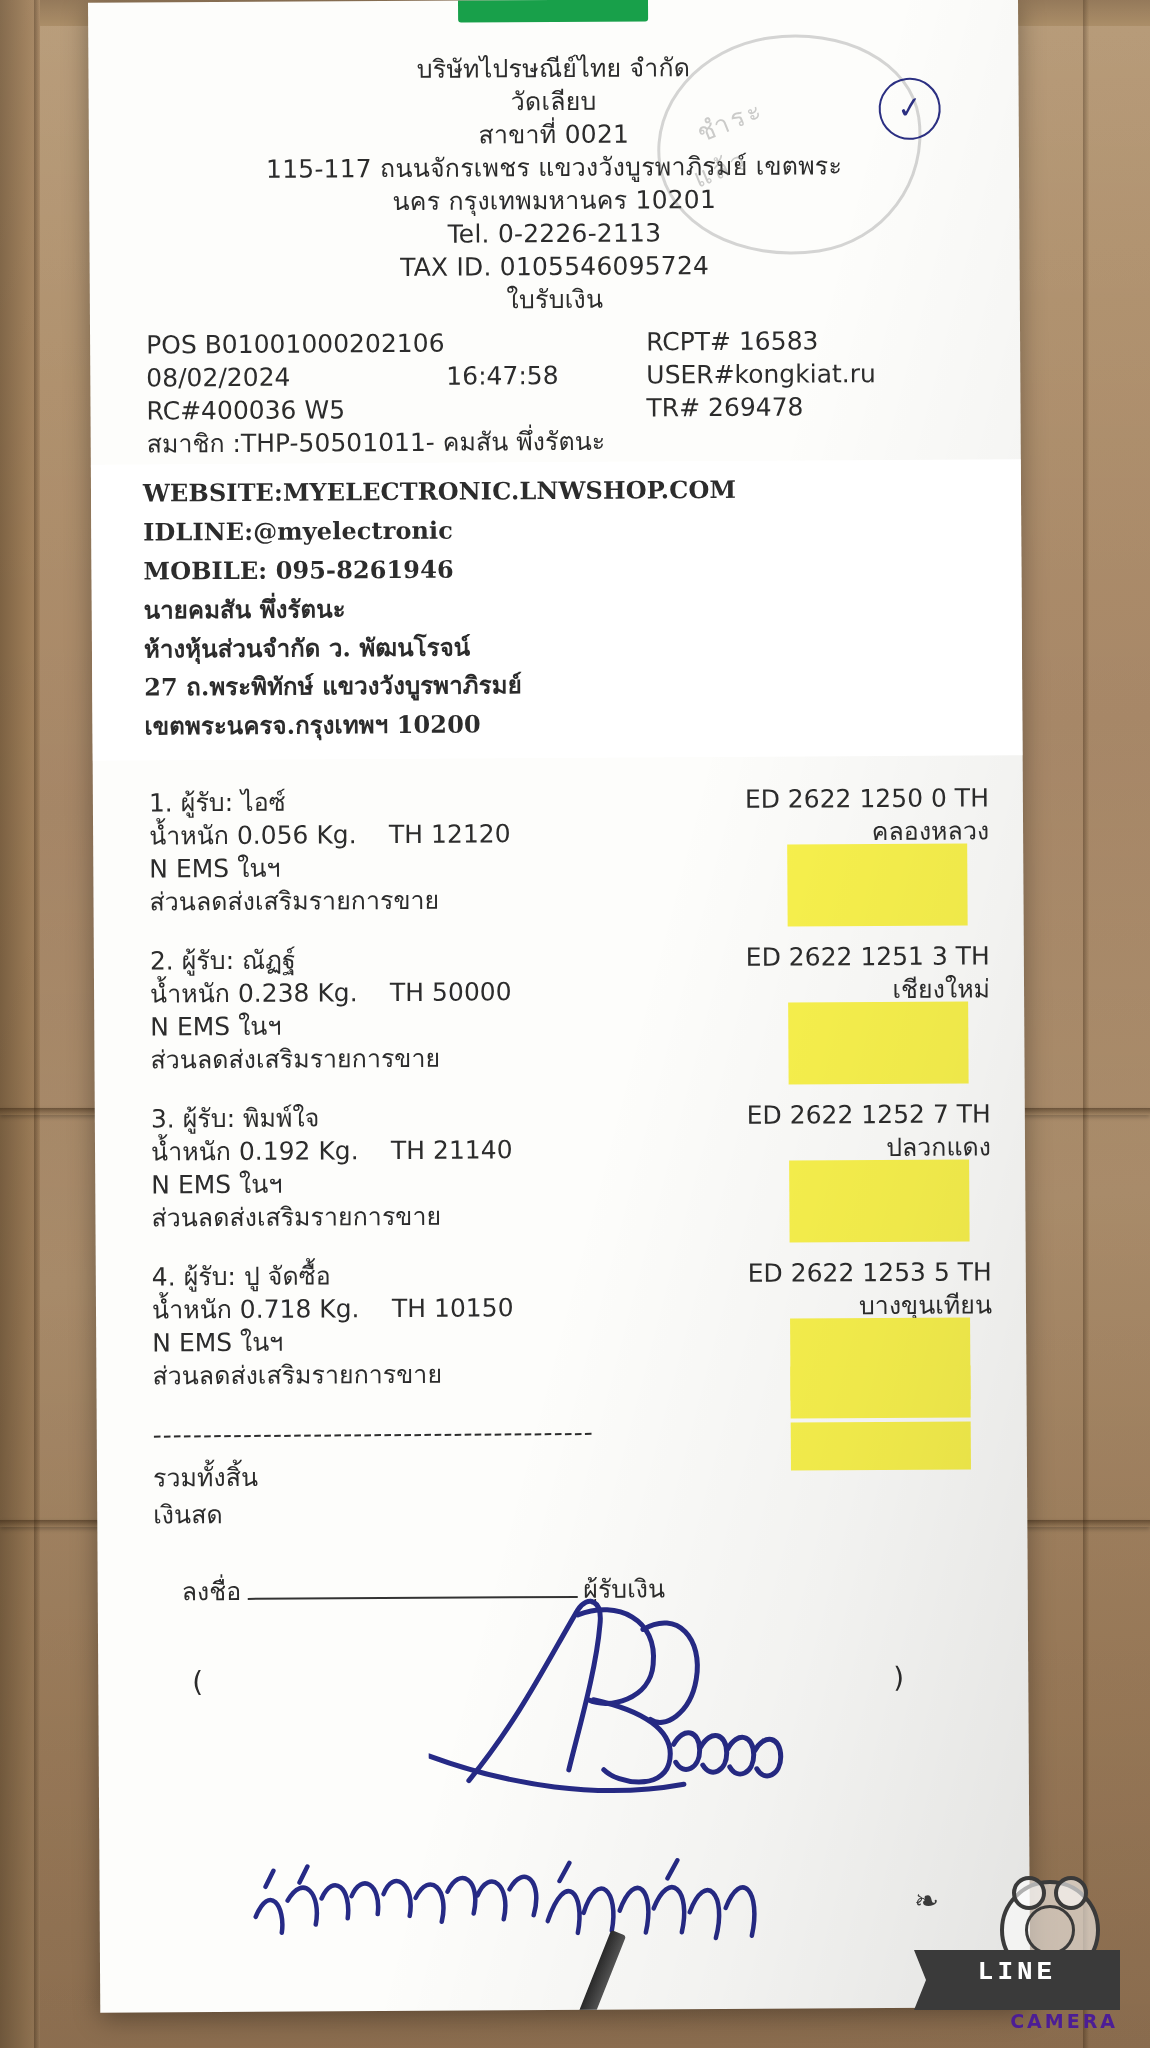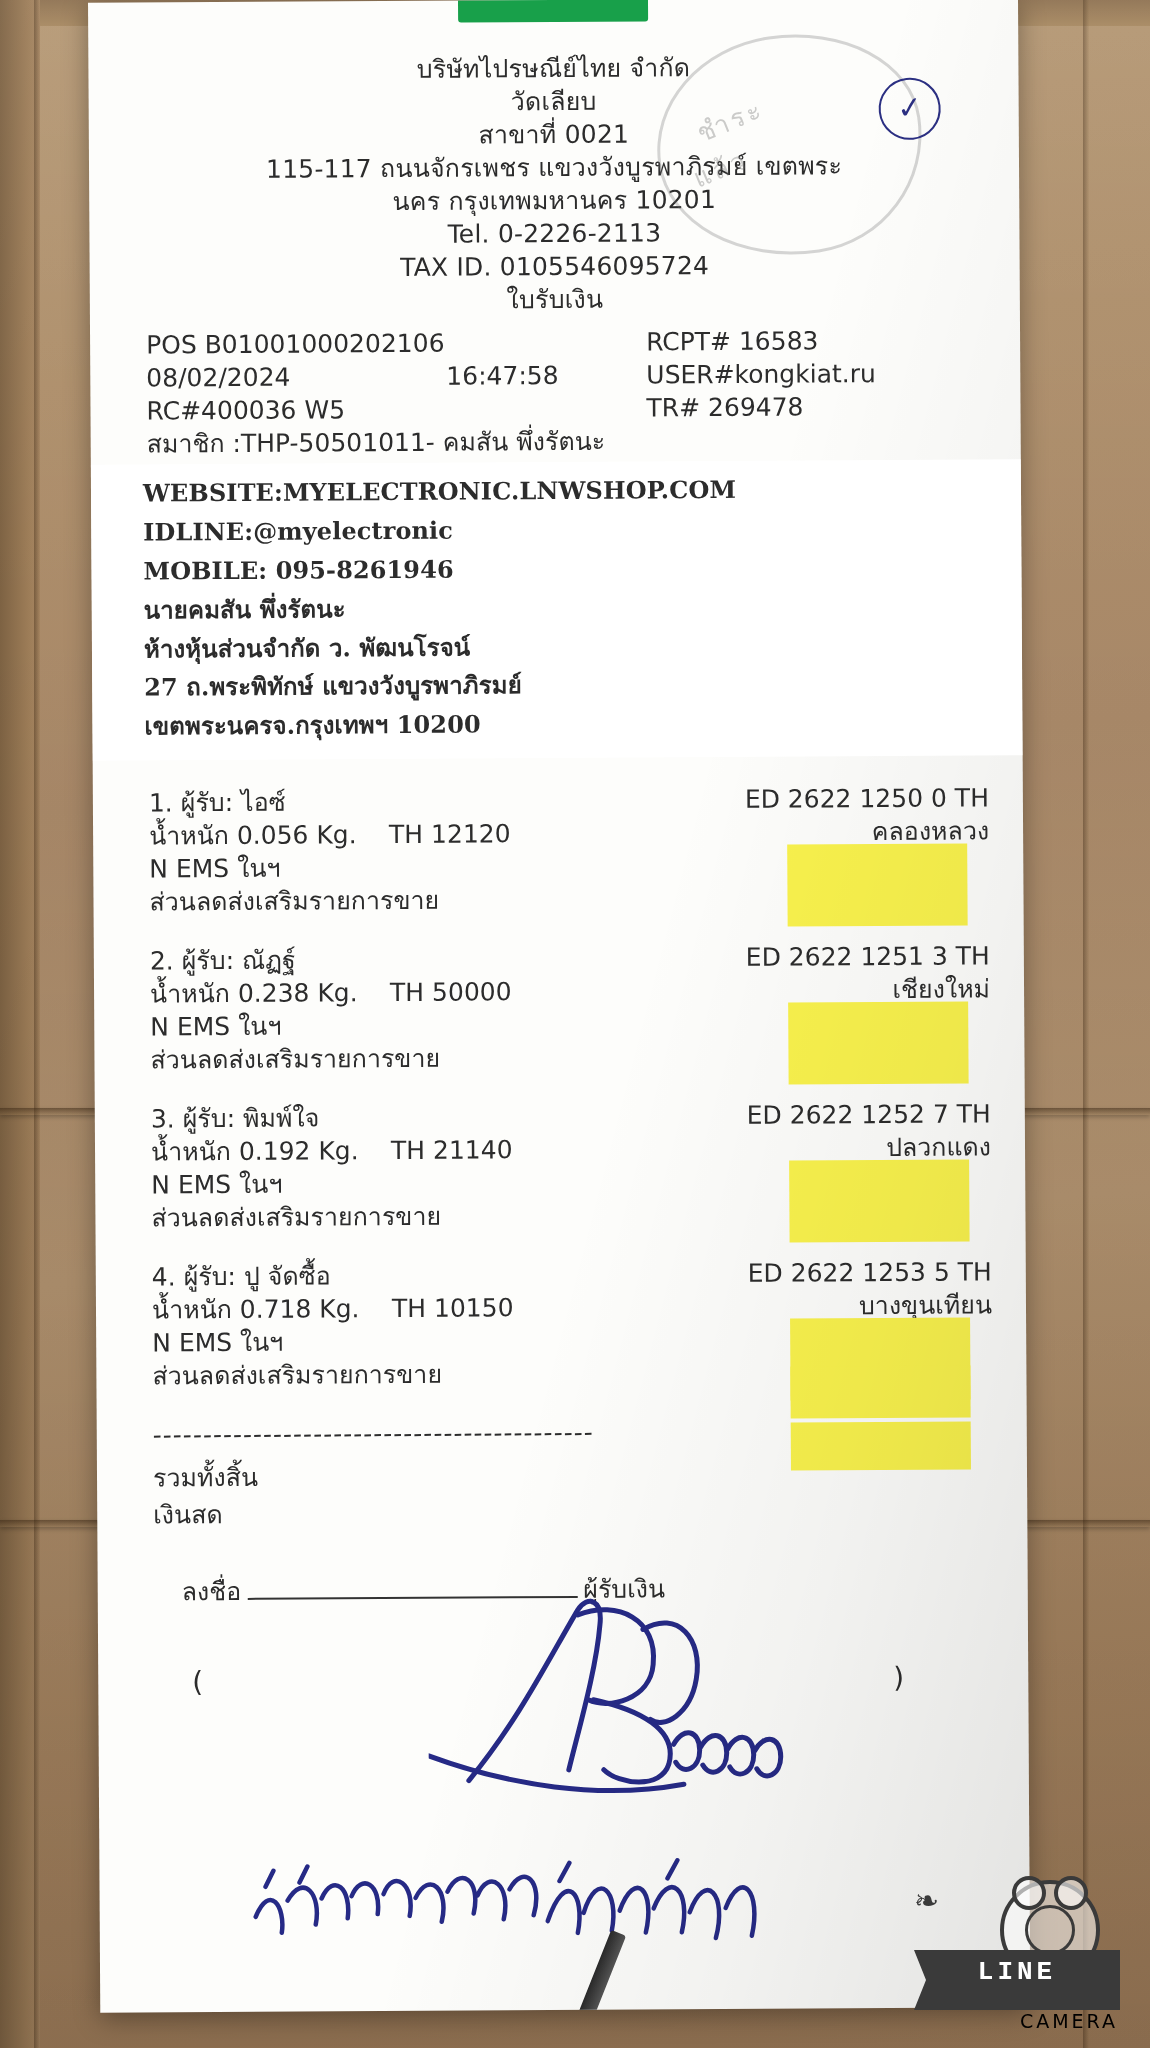--- a/index.html
+++ b/index.html
@@ -285,22 +285,22 @@
     text-align: center;
     line-height: 44px;
     clip-path: polygon(0 0, 100% 0, 100% 100%, 0 100%, 12px 50%);
   }
   .wm-camera {
     position: absolute;
     right: 6px;
     bottom: -2px;
     font-size: 19px;
     letter-spacing: 3px;
-    font-weight: normal;
-    color: #000000;
+    font-weight: bold;
+    color: #4c1d95;
   }
   .wm-wheat {
     position: absolute;
     left: 0;
     top: 6px;
     font-size: 30px;
     color: #3a3a3a;
     line-height: 1;
   }
 

